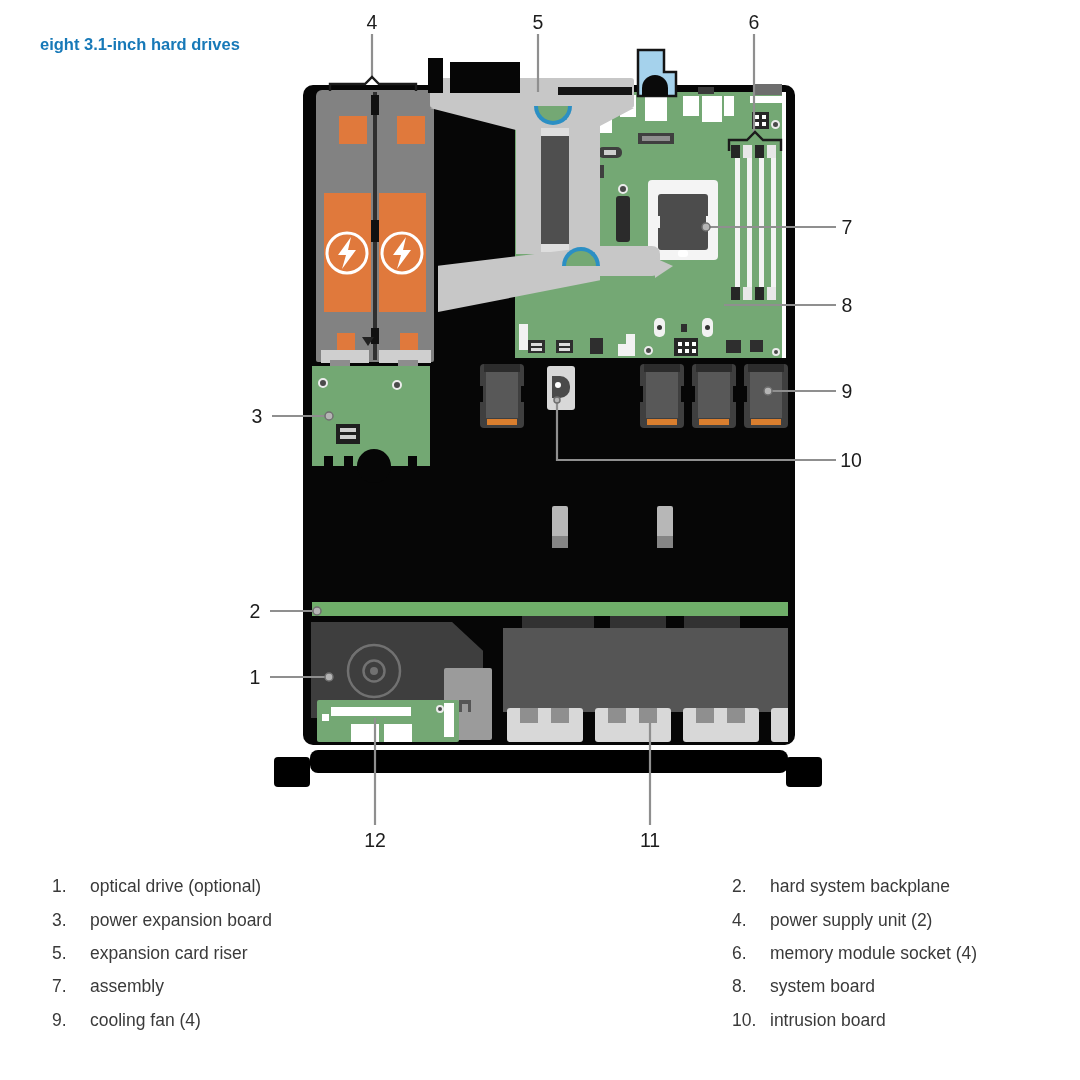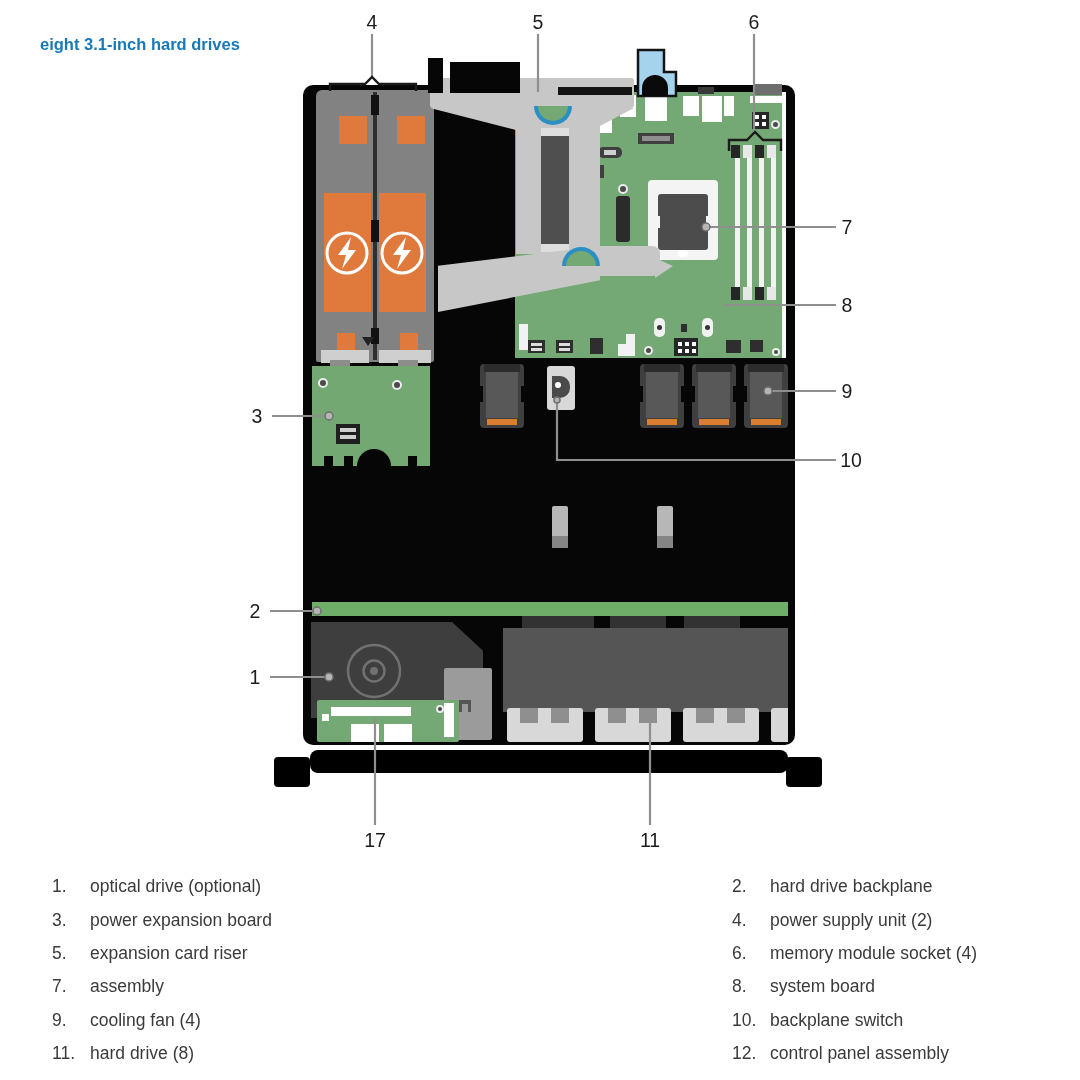--- a/index.html
+++ b/index.html
@@ -263,21 +263,21 @@
   <div class="co" style="left:372px;top:22px">4</div>
   <div class="co" style="left:538px;top:22px">5</div>
   <div class="co" style="left:754px;top:22px">6</div>
   <div class="co" style="left:847px;top:227px">7</div>
   <div class="co" style="left:847px;top:305px">8</div>
   <div class="co" style="left:847px;top:391px">9</div>
   <div class="co" style="left:851px;top:460px">10</div>
   <div class="co" style="left:257px;top:416px">3</div>
   <div class="co" style="left:255px;top:611px">2</div>
   <div class="co" style="left:255px;top:677px">1</div>
-  <div class="co" style="left:375px;top:840px">17</div>
+  <div class="co" style="left:375px;top:840px">12</div>
   <div class="co" style="left:650px;top:840px">11</div>
 
   <ul class="leg" style="left:52px;top:870px;width:420px">
     <li>
         <span class="n">1.</span>
         <span>optical drive (optional)</span>
       </li>
     <li>
         <span class="n">3.</span>
         <span>power expansion board</span>
@@ -287,45 +287,37 @@
         <span>expansion card riser</span>
       </li>
     <li>
         <span class="n">7.</span>
         <span>assembly</span>
       </li>
     <li>
         <span class="n">9.</span>
         <span>cooling fan (4)</span>
       </li>
-    <li>
-        <span class="n">11.</span>
-        <span>hard drive (8)</span>
-      </li>
   </ul>
   <ul class="leg" style="left:732px;top:870px;width:340px">
     <li>
         <span class="n">2.</span>
-        <span>hard drive backplane</span>
+        <span>hard system backplane</span>
       </li>
     <li>
         <span class="n">4.</span>
         <span>power supply unit (2)</span>
       </li>
     <li>
         <span class="n">6.</span>
         <span>memory module socket (4)</span>
       </li>
     <li>
         <span class="n">8.</span>
         <span>system board</span>
       </li>
     <li>
         <span class="n">10.</span>
-        <span>backplane switch</span>
-      </li>
-    <li>
-        <span class="n">12.</span>
-        <span>control panel assembly</span>
+        <span>intrusion board</span>
       </li>
   </ul>
 
 </div>
 
 </body></html>

